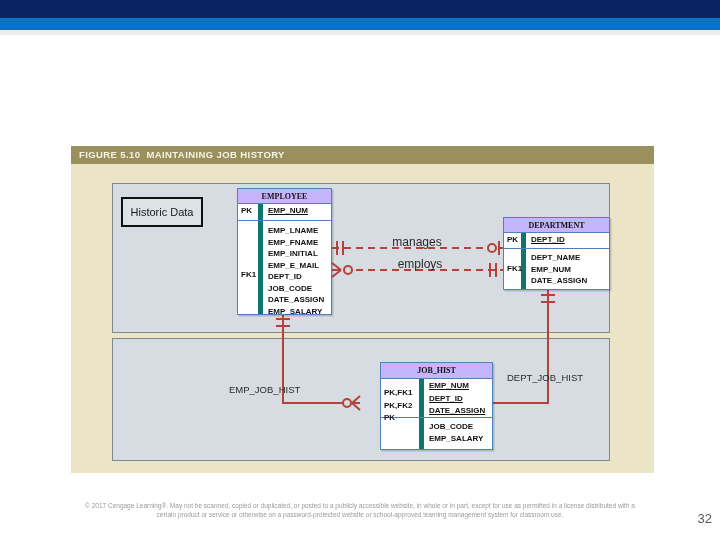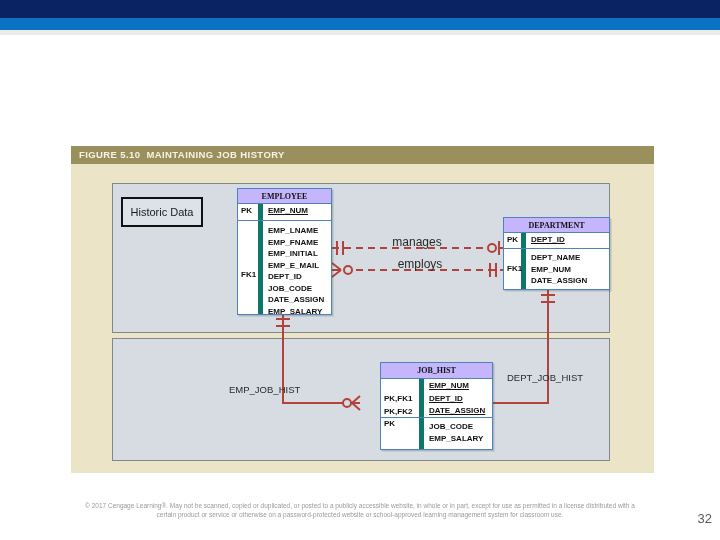--- a/index.html
+++ b/index.html
@@ -151,21 +151,21 @@
           <div class="fline">DEPT_NAME</div>
           <div class="fline">EMP_NUM</div>
           <div class="fline">DATE_ASSIGN</div>
         </div>
       </div>
     </div>
 
     <div class="dbtable t-jh">
       <div class="tbl-header">JOB_HIST</div>
       <div class="tbl-row" style="height:39px">
-        <div class="key-col" style="padding-top:14px">
+        <div class="key-col" style="padding-top:8px">
           <div class="jline">PK,FK1</div>
           <div class="jline">PK,FK2</div>
           <div class="jline">PK</div>
         </div>
         <div class="field-col" style="padding-top:1px">
           <div class="jline pk-field">EMP_NUM</div>
           <div class="jline pk-field">DEPT_ID</div>
           <div class="jline pk-field">DATE_ASSIGN</div>
         </div>
       </div>

